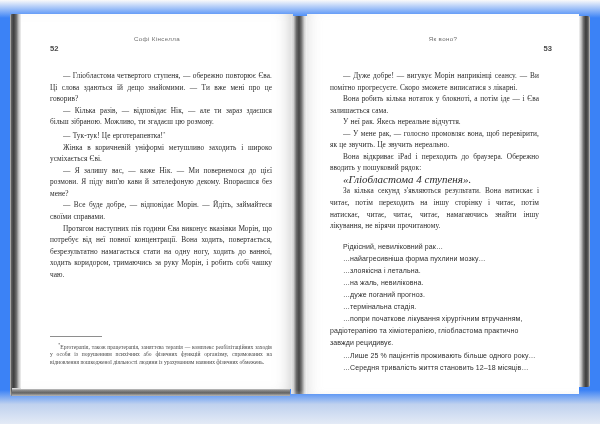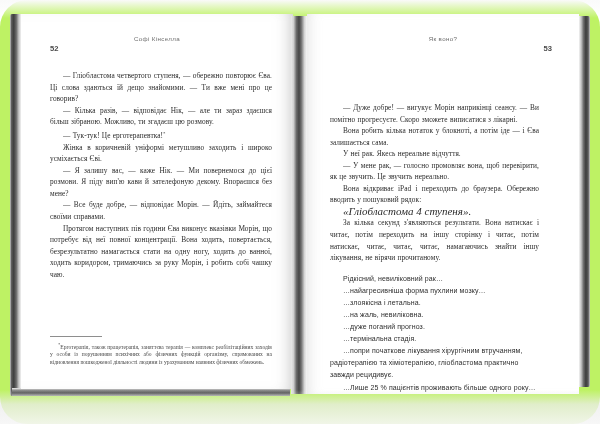--- a/index.html
+++ b/index.html
@@ -12,22 +12,21 @@
     height: 424px;
     overflow: hidden;
     font-family: "Liberation Serif", serif;
     position: relative;
   }
 
   
   .scene {
     position: absolute;
     inset: 0;
-    background: #bef264;
-    border-radius: 27px;
+    background: #3b82f6;
   }
 
   
   .page-shadow-bottom {
     position: absolute;
     left: 0; right: 0;
     bottom: 0;
     height: 34px;
     background: linear-gradient(to bottom,
        rgba(255,255,255,0) 0%,
@@ -139,21 +138,21 @@
 
   
   .page {
     position: relative;
     width: 100%;
     height: 100%;
     box-sizing: border-box;
   }
 
   .page-left  .text-col { padding: 0 21px 0 29px; }
-  .page-right .text-col { padding: 0 40px 0 23px; margin-top: 32px; }
+  .page-right .text-col { padding: 0 40px 0 23px; }
 
   .running-head {
     position: absolute;
     top: 21px;
     left: 0;
     right: 0;
     text-align: center;
     font-size: 6.2px;
     letter-spacing: 0.35px;
     color: #6f6f6f;

